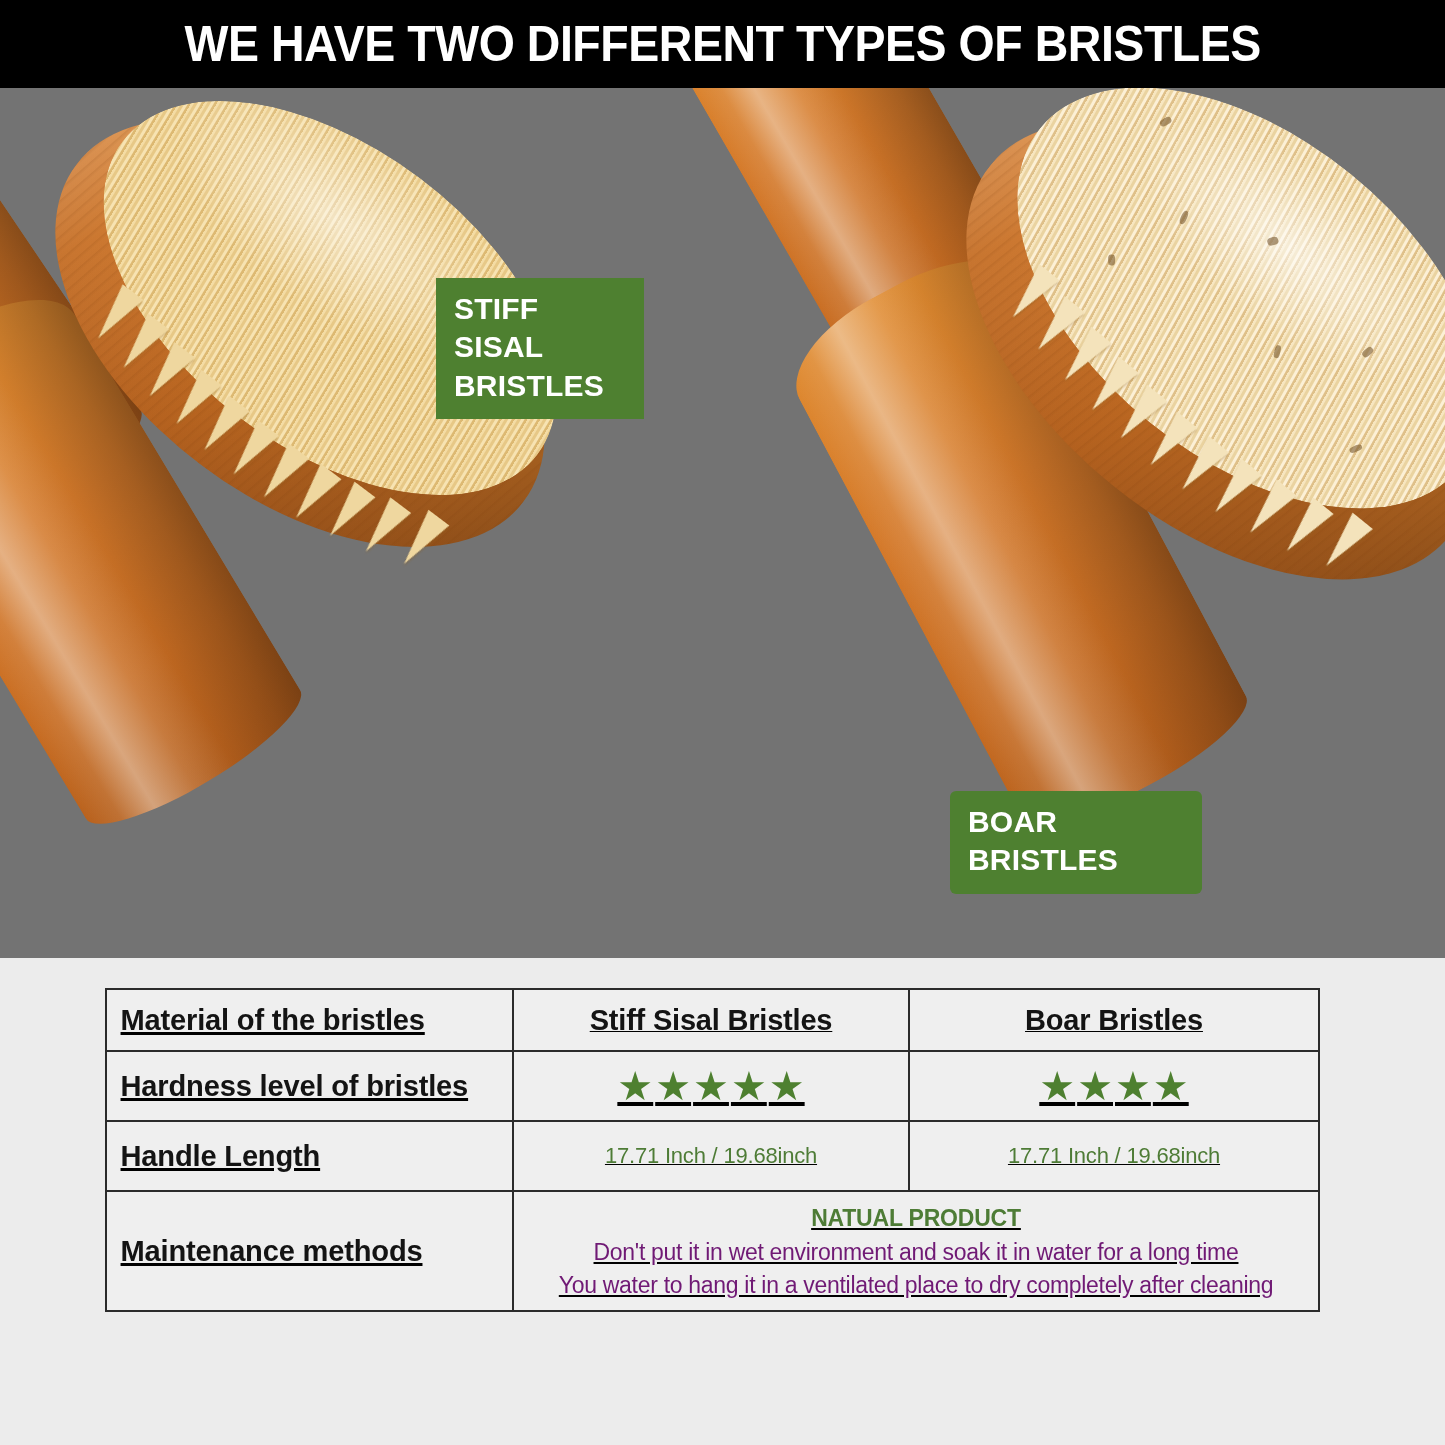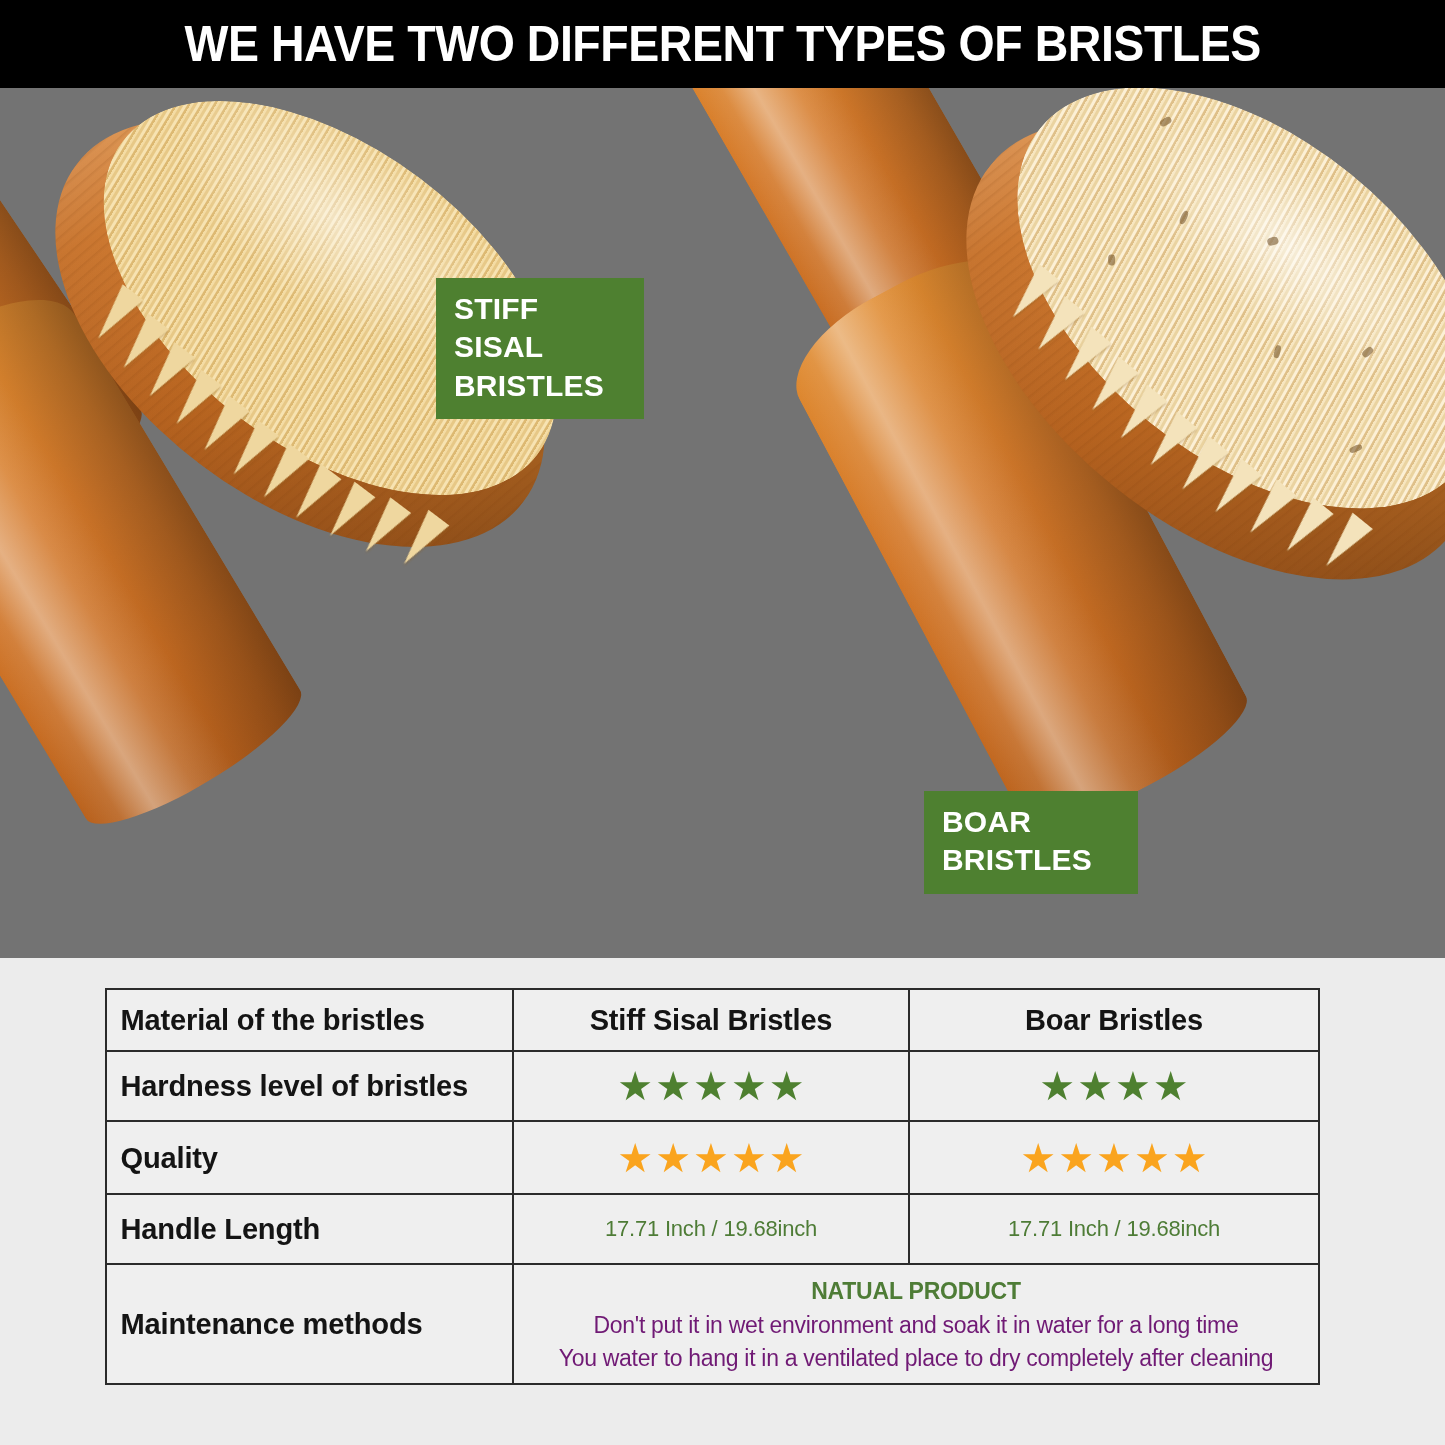--- a/index.html
+++ b/index.html
@@ -165,29 +165,30 @@
     color: #ffffff;
     font-weight: bold;
     font-size: 30px;
     line-height: 1.28;
     padding: 12px 18px 14px 18px;
     letter-spacing: 0.2px;
     z-index: 30;
     white-space: pre-line;
   }
   #callout-sisal { left: 436px; top: 190px; width: 208px; }
-  #callout-boar  { left: 924px; top: 703px; width: 214px; }
+  #callout-boar  { left: 950px; top: 703px; width: 252px; border-radius: 6px; }
 
   
   .table-wrap {
     position: absolute;
     left: 105px;
     top: 988px;
     width: 1213px;
     z-index: 20;
+    text-decoration: underline;
   }
   table.compare {
     width: 1213px;
     border-collapse: collapse;
     background: #efefef;
     table-layout: fixed;
   }
   table.compare td {
     border: 2px solid #2b2b2b;
     background: #efefef;
@@ -373,41 +374,20 @@
         <td class="cell-center">
           <div class="stars">
               <span class="star green">★</span>
               <span class="star green">★</span>
               <span class="star green">★</span>
               <span class="star green">★</span>
             </div>
         </td>
       </tr>
 
-      <tr class="r-qual">
-        <td class="row-label">Quality</td>
-        <td class="cell-center">
-          <div class="stars">
-              <span class="star orange">★</span>
-              <span class="star orange">★</span>
-              <span class="star orange">★</span>
-              <span class="star orange">★</span>
-              <span class="star orange">★</span>
-            </div>
-        </td>
-        <td class="cell-center">
-          <div class="stars">
-              <span class="star orange">★</span>
-              <span class="star orange">★</span>
-              <span class="star orange">★</span>
-              <span class="star orange">★</span>
-              <span class="star orange">★</span>
-            </div>
-        </td>
-      </tr>
 
       <tr class="r-len">
         <td class="row-label">Handle Length</td>
         <td class="cell-center">
           <span class="len-value">17.71 Inch / 19.68inch</span>
         </td>
         <td class="cell-center">
           <span class="len-value">17.71 Inch / 19.68inch</span>
         </td>
       </tr>

